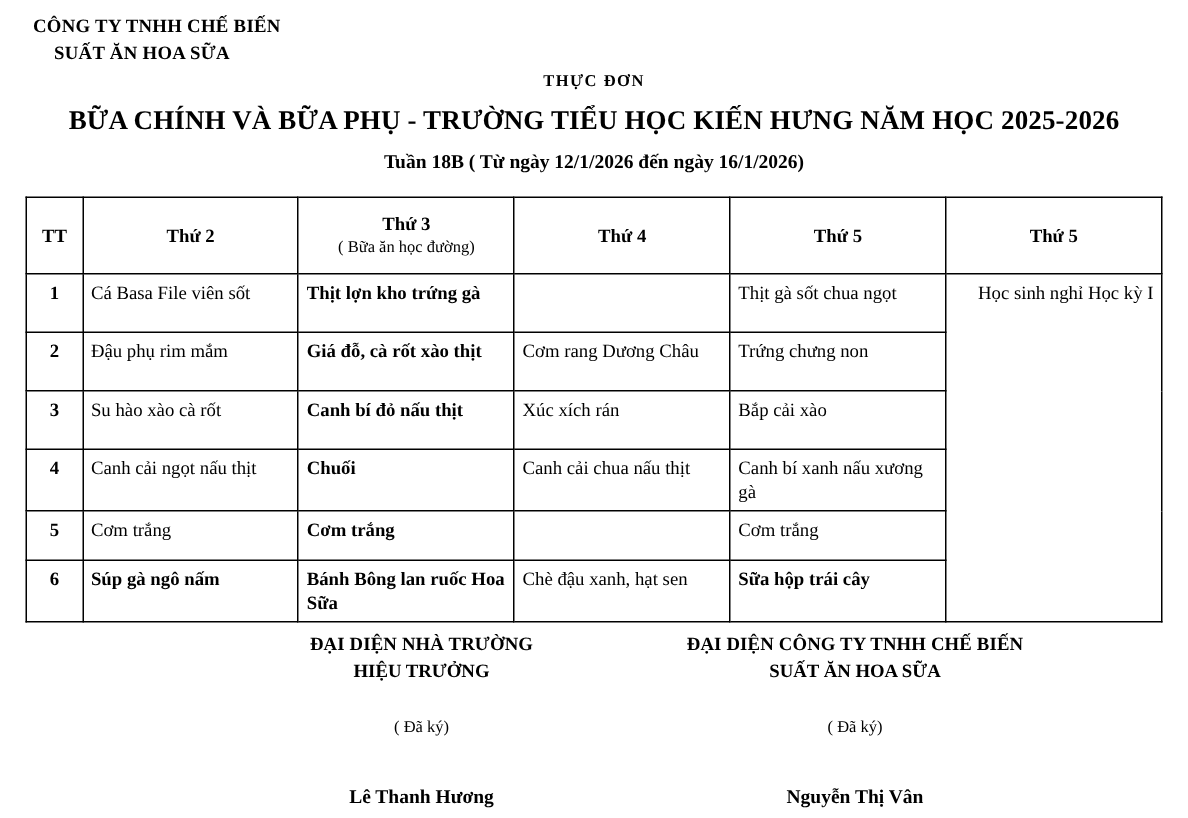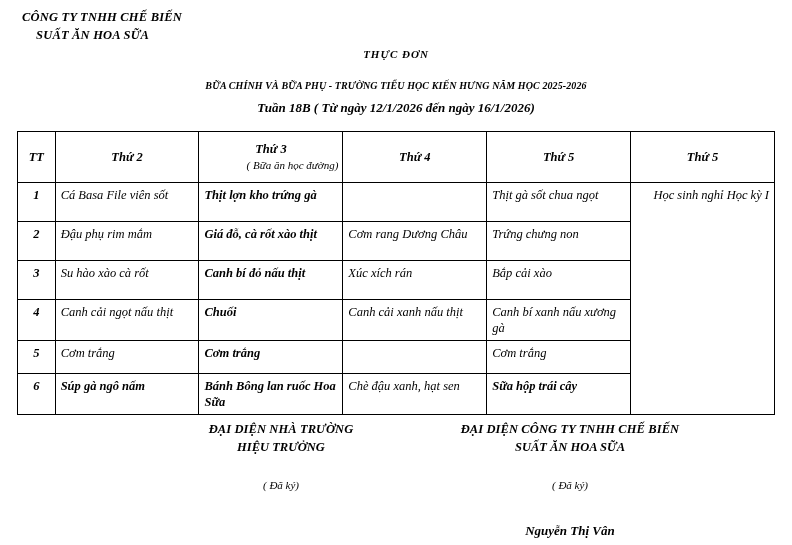--- a/index.html
+++ b/index.html
@@ -12,21 +12,20 @@
     background: #ffffff;
     font-family: "Liberation Serif", "DejaVu Serif", serif;
     color: #000000;
     position: relative;
     overflow: hidden;
   }
   .page {
     position: relative;
     width: 792px;
     height: 538px;
-    font-style: italic;
   }
   .company {
     position: absolute;
     left: 22px;
     top: 8px;
     font-size: 12.5px;
     font-weight: bold;
     line-height: 1.45;
     letter-spacing: 0.2px;
   }
@@ -42,23 +41,23 @@
     top: 48px;
     width: 792px;
     text-align: center;
   }
   .title-main {
     font-size: 11px;
     font-weight: bold;
     letter-spacing: 1px;
   }
   .title-sub {
-    font-size: 10px;
-    font-weight: bold;
-    margin-top: 20px;
+    font-size: 18px;
+    font-weight: bold;
+    margin-top: 10px;
     letter-spacing: 0.1px;
   }
   .title-week {
     font-size: 13px;
     font-weight: bold;
     margin-top: 9px;
   }
   table.menu {
     position: absolute;
     left: 17px;
@@ -81,21 +80,20 @@
     height: 44px;
     padding: 3px 4px;
   }
   .col-tt { width: 34px; }
   .col-day { width: 130px; }
   .hdr-sub {
     font-weight: normal;
     font-size: 11px;
     display: block;
     margin-top: 1px;
-    text-align: right;
   }
   td.idx {
     text-align: center;
     vertical-align: middle;
     font-weight: bold;
     font-size: 13px;
   }
   td.b {
     font-weight: bold;
   }
@@ -204,21 +202,21 @@
         <td class="idx">3</td>
         <td>Su hào xào cà rốt</td>
         <td class="b">Canh bí đỏ nấu thịt</td>
         <td>Xúc xích rán</td>
         <td>Bắp cải xào</td>
       </tr>
       <tr class="r4">
         <td class="idx">4</td>
         <td>Canh cải ngọt nấu thịt</td>
         <td class="b">Chuối</td>
-        <td>Canh cải xanh nấu thịt</td>
+        <td>Canh cải chua nấu thịt</td>
         <td>Canh bí xanh nấu xương gà</td>
       </tr>
       <tr class="r5">
         <td class="idx">5</td>
         <td>Cơm trắng</td>
         <td class="b">Cơm trắng</td>
         <td></td>
         <td>Cơm trắng</td>
       </tr>
       <tr class="r6">
@@ -228,20 +226,21 @@
         <td>Chè đậu xanh, hạt sen</td>
         <td class="b">Sữa hộp trái cây</td>
       </tr>
     </tbody>
   </table>
 
   <div class="sign-left">
     <div class="sign-title">ĐẠI DIỆN NHÀ TRƯỜNG</div>
     <div class="sign-role">HIỆU TRƯỞNG</div>
     <div class="sign-note">( Đã ký)</div>
+    <div class="sign-name">Lê Thanh Hương</div>
   </div>
 
   <div class="sign-right">
     <div class="sign-title">ĐẠI DIỆN CÔNG TY TNHH CHẾ BIẾN</div>
     <div class="sign-role">SUẤT ĂN HOA SỮA</div>
     <div class="sign-note">( Đã ký)</div>
     <div class="sign-name">Nguyễn Thị Vân</div>
   </div>
 
 </div>

